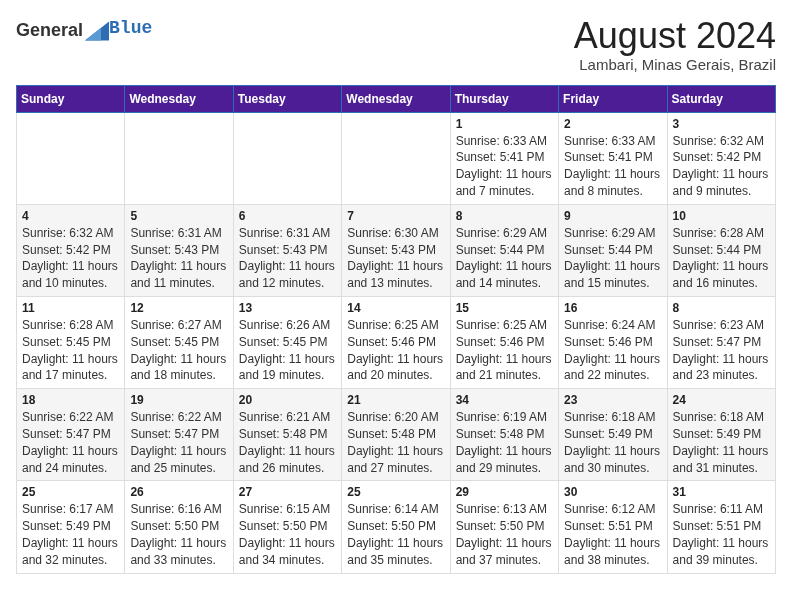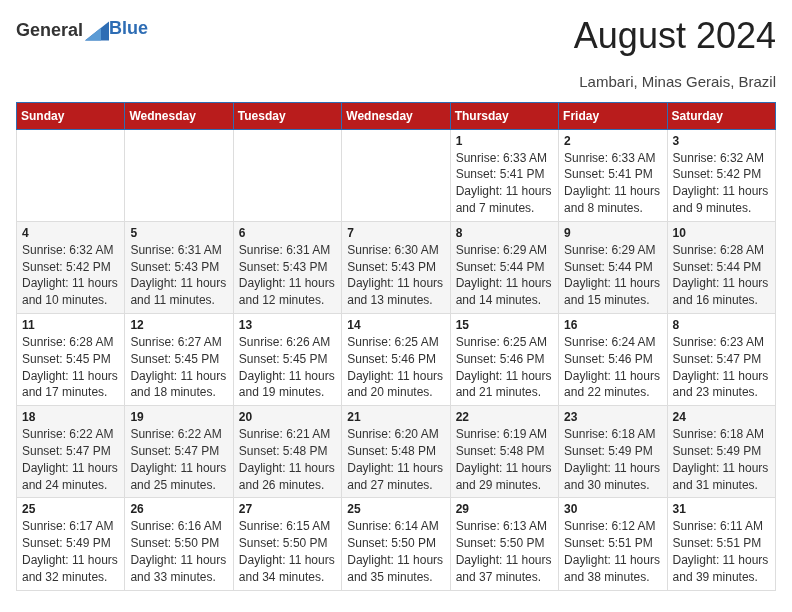--- a/index.html
+++ b/index.html
@@ -27,48 +27,49 @@
       display: flex;
       align-items: center;
       font-size: 18px;
       font-weight: bold;
     }
     .logo-general {
       color: #333;
     }
     .logo-blue {
       color: #2e6db4;
+      font-family: Liberation Mono, monospace;
     }
     .logo-icon {
       width: 24px;
       height: 20px;
       margin-left: 2px;
     }
     .title-block {
       text-align: right;
     }
     .month-year {
       font-size: 36px;
       font-weight: 300;
       color: #222;
       line-height: 1.1;
       text-align: right;
     }
     .location {
       font-size: 15px;
       color: #444;
-      margin-top: 17px;
+      margin-top: 0;
     }
     .calendar {
       width: 100%;
       border-collapse: collapse;
       border: 1px solid #ccc;
     }
     .calendar th {
-      background-color: #b91c1c;
+      background-color: #4c1d95;
       color: #fff;
       font-size: 12px;
       font-weight: bold;
       padding: 6px 4px;
       text-align: left;
       border: 1px solid #2e6db4;
     }
     .calendar td {
       vertical-align: top;
       padding: 4px 5px;
@@ -225,21 +226,21 @@
         </td>
         <td>
           <span class="day-number">20</span>
           <div class="day-info">Sunrise: 6:21 AM<br>Sunset: 5:48 PM<br>Daylight: 11 hours<br>and 26 minutes.</div>
         </td>
         <td>
           <span class="day-number">21</span>
           <div class="day-info">Sunrise: 6:20 AM<br>Sunset: 5:48 PM<br>Daylight: 11 hours<br>and 27 minutes.</div>
         </td>
         <td>
-          <span class="day-number">22</span>
+          <span class="day-number">34</span>
           <div class="day-info">Sunrise: 6:19 AM<br>Sunset: 5:48 PM<br>Daylight: 11 hours<br>and 29 minutes.</div>
         </td>
         <td>
           <span class="day-number">23</span>
           <div class="day-info">Sunrise: 6:18 AM<br>Sunset: 5:49 PM<br>Daylight: 11 hours<br>and 30 minutes.</div>
         </td>
         <td>
           <span class="day-number">24</span>
           <div class="day-info">Sunrise: 6:18 AM<br>Sunset: 5:49 PM<br>Daylight: 11 hours<br>and 31 minutes.</div>
         </td>

